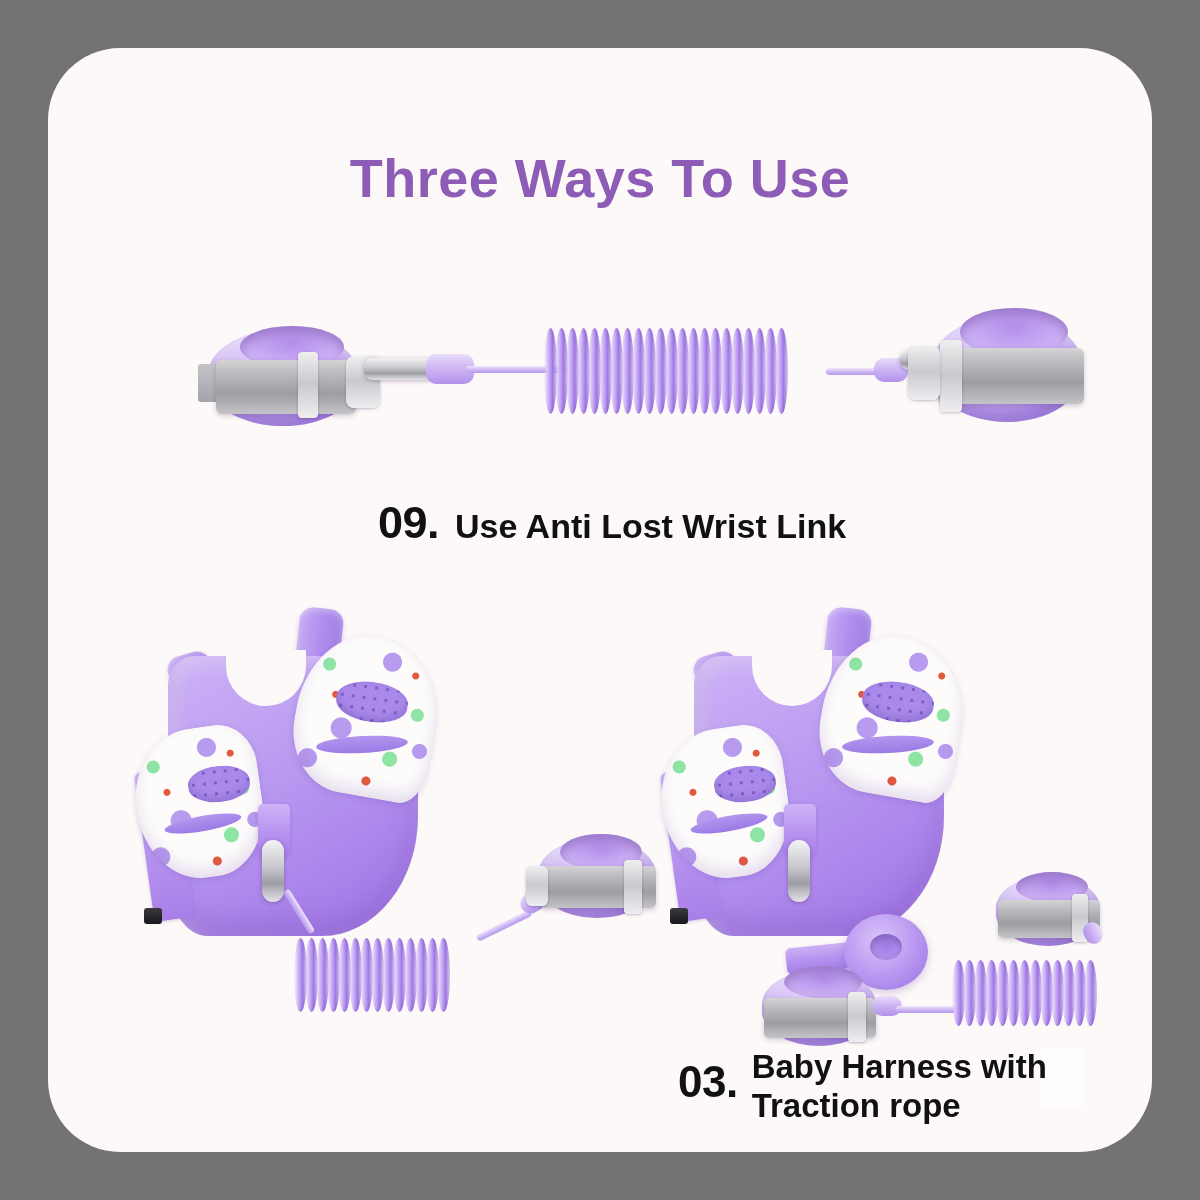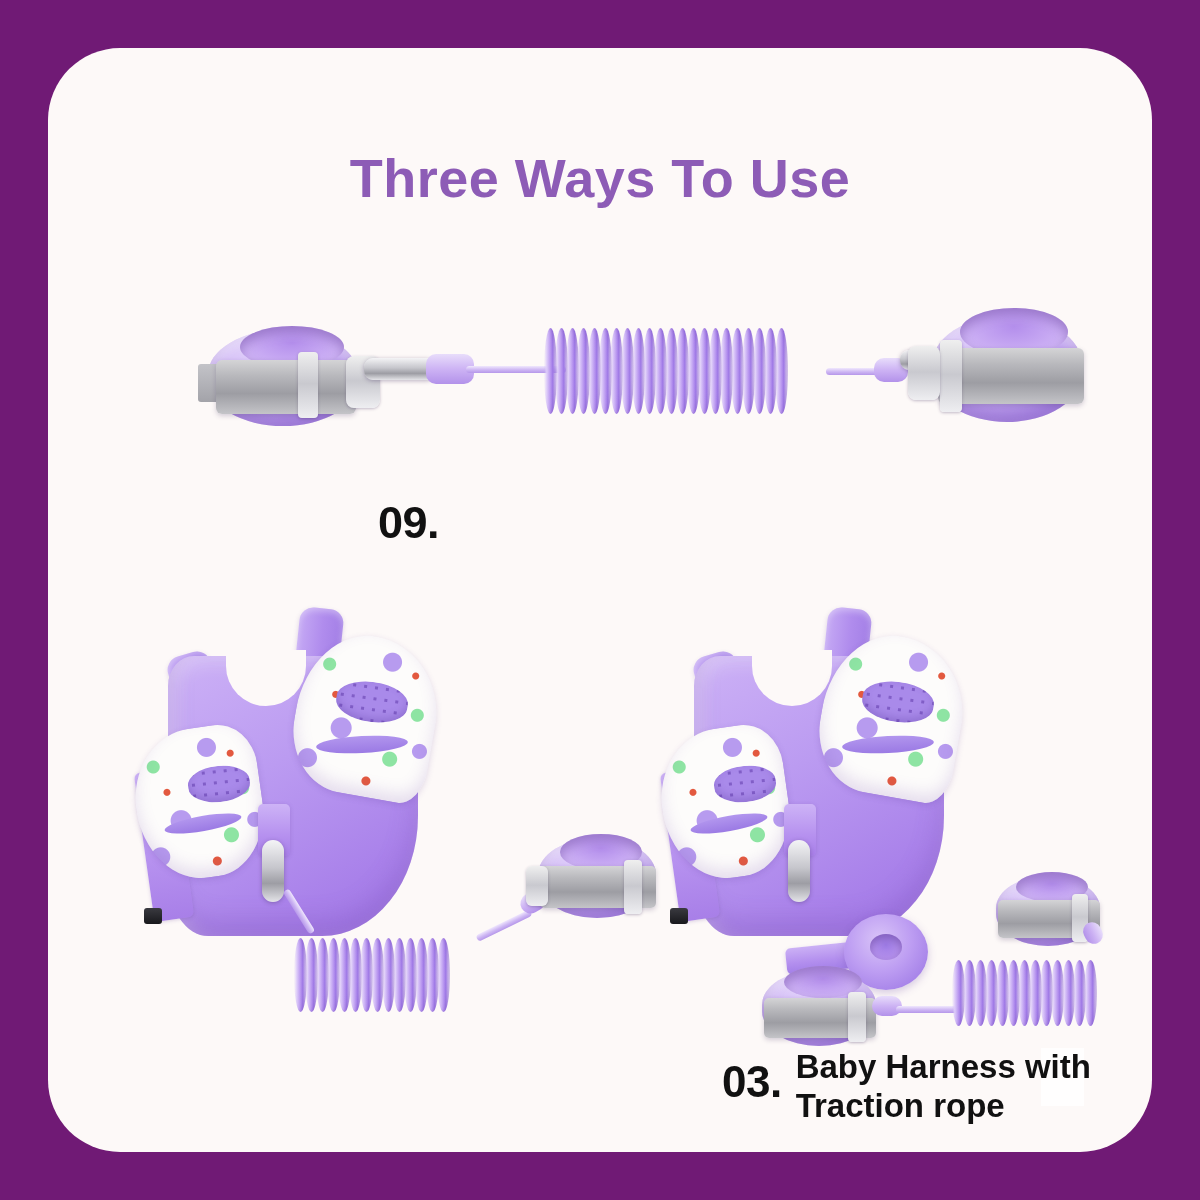--- a/index.html
+++ b/index.html
@@ -12,21 +12,21 @@
     height: 1200px;
     background: #b794f0;
     font-family: "Liberation Sans", sans-serif;
     overflow: hidden;
   }
   .frame {
     position: absolute;
     left: 0; top: 0;
     width: 1200px;
     height: 1200px;
-    background: #701a75;
+    background: #737373;
   }
   .card {
     position: absolute;
     left: 48px;
     top: 48px;
     width: 1104px;
     height: 1104px;
     background: #fdf9f8;
     border-radius: 72px;
     overflow: hidden;
@@ -69,21 +69,21 @@
   }
 
   #caption-01 { left: 330px; top: 452px; align-items: baseline; }
   #caption-01 .num { font-size: 45px; }
   #caption-01 .txt { font-size: 34px; margin-left: 16px; }
 
   #caption-02 { left: 68px; top: 1000px; }
   #caption-02 .num { padding-top: 12px; }
 
   #caption-03 { left: 630px; top: 1000px; }
-  #caption-03 .num { padding-top: 12px; margin-left: 44px; }
+  #caption-03 .num { padding-top: 12px; }
 
   
   .stage { position: absolute; }
 
   
   #photo-01 { left: 110px; top: 232px; width: 900px; height: 200px; }
 
   .cuff { position: absolute; }
   .cuff .pad {
     position: absolute;
@@ -296,20 +296,21 @@
         <div class="pad" style="left:18px; top:18px; width:150px; height:106px;"></div>
         <div class="hole" style="left:46px; top:10px; width:108px; height:48px;"></div>
         <div class="strap" style="left:24px; top:50px; width:146px; height:56px; border-radius:6px;"></div>
         <div class="buckle" style="left:26px; top:42px; width:22px; height:72px;"></div>
         <div class="buckle" style="left:-6px; top:48px; width:32px; height:54px; border-radius:8px;"></div>
       </div>
     </div>
 
     <div class="caption" id="caption-01">
       <span class="num">09.</span>
+      <span class="txt">Use Anti Lost Wrist Link</span>
     </div>
 
     <div class="stage" id="photo-02">
 
       <div class="harness" style="left:10px; top:0px; width:310px; height:370px;">
 
         <div class="shoulder" style="left:146px; top:0px; width:44px; height:130px; transform:rotate(6deg);"></div>
         <div class="shoulder" style="left:32px; top:44px; width:44px; height:120px; transform:rotate(-16deg);"></div>
 
         <div class="vest-body" style="left:20px; top:48px; width:250px; height:280px;

